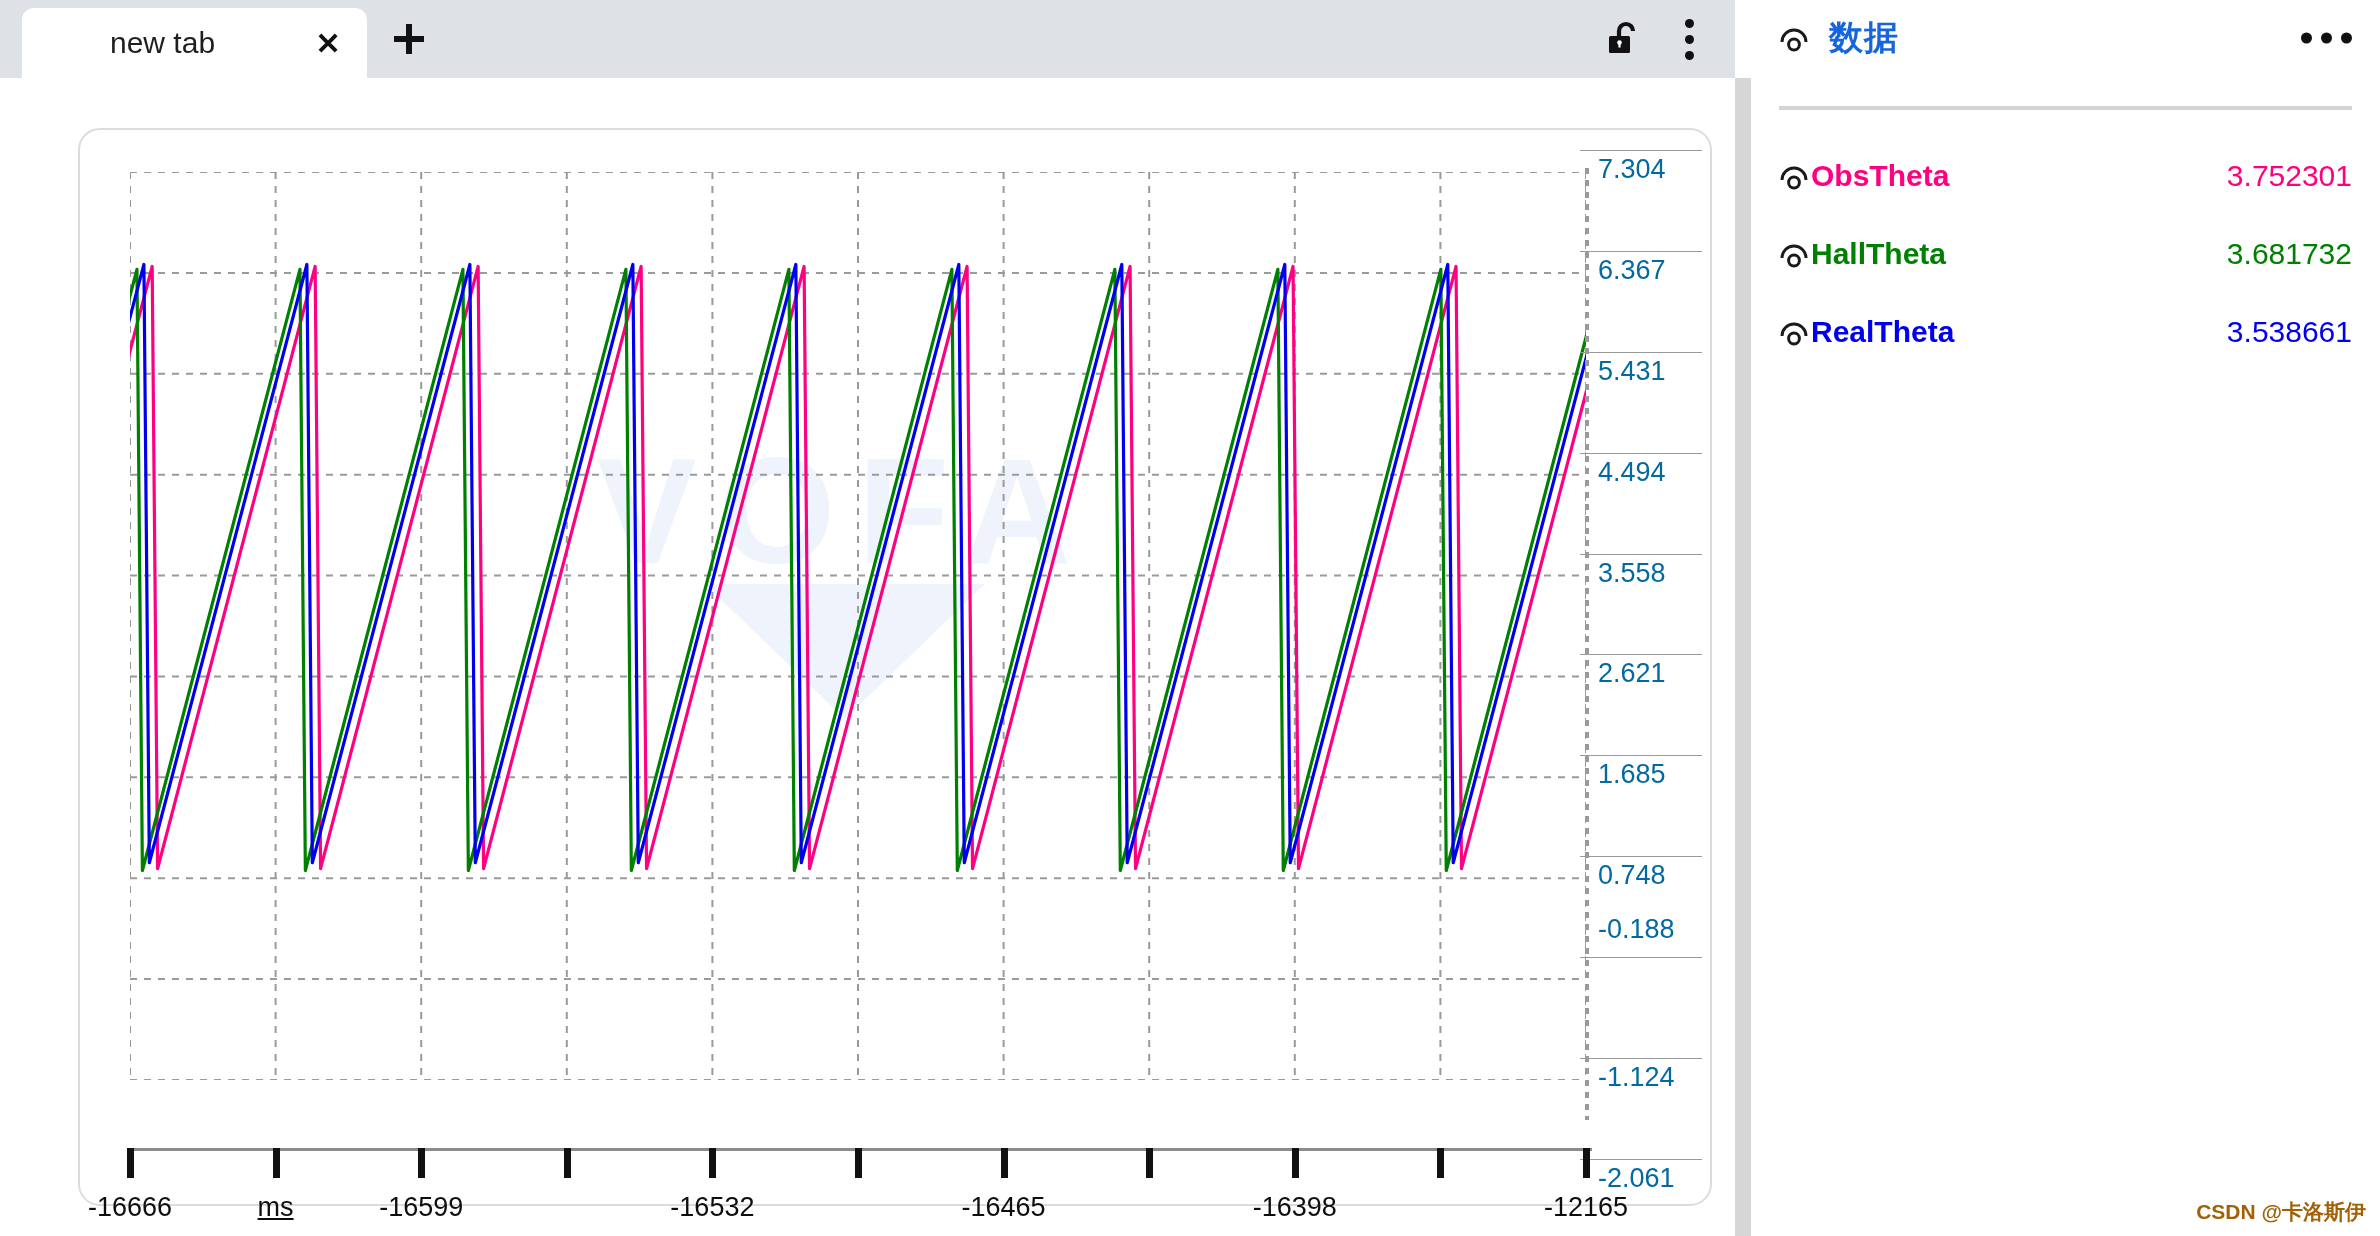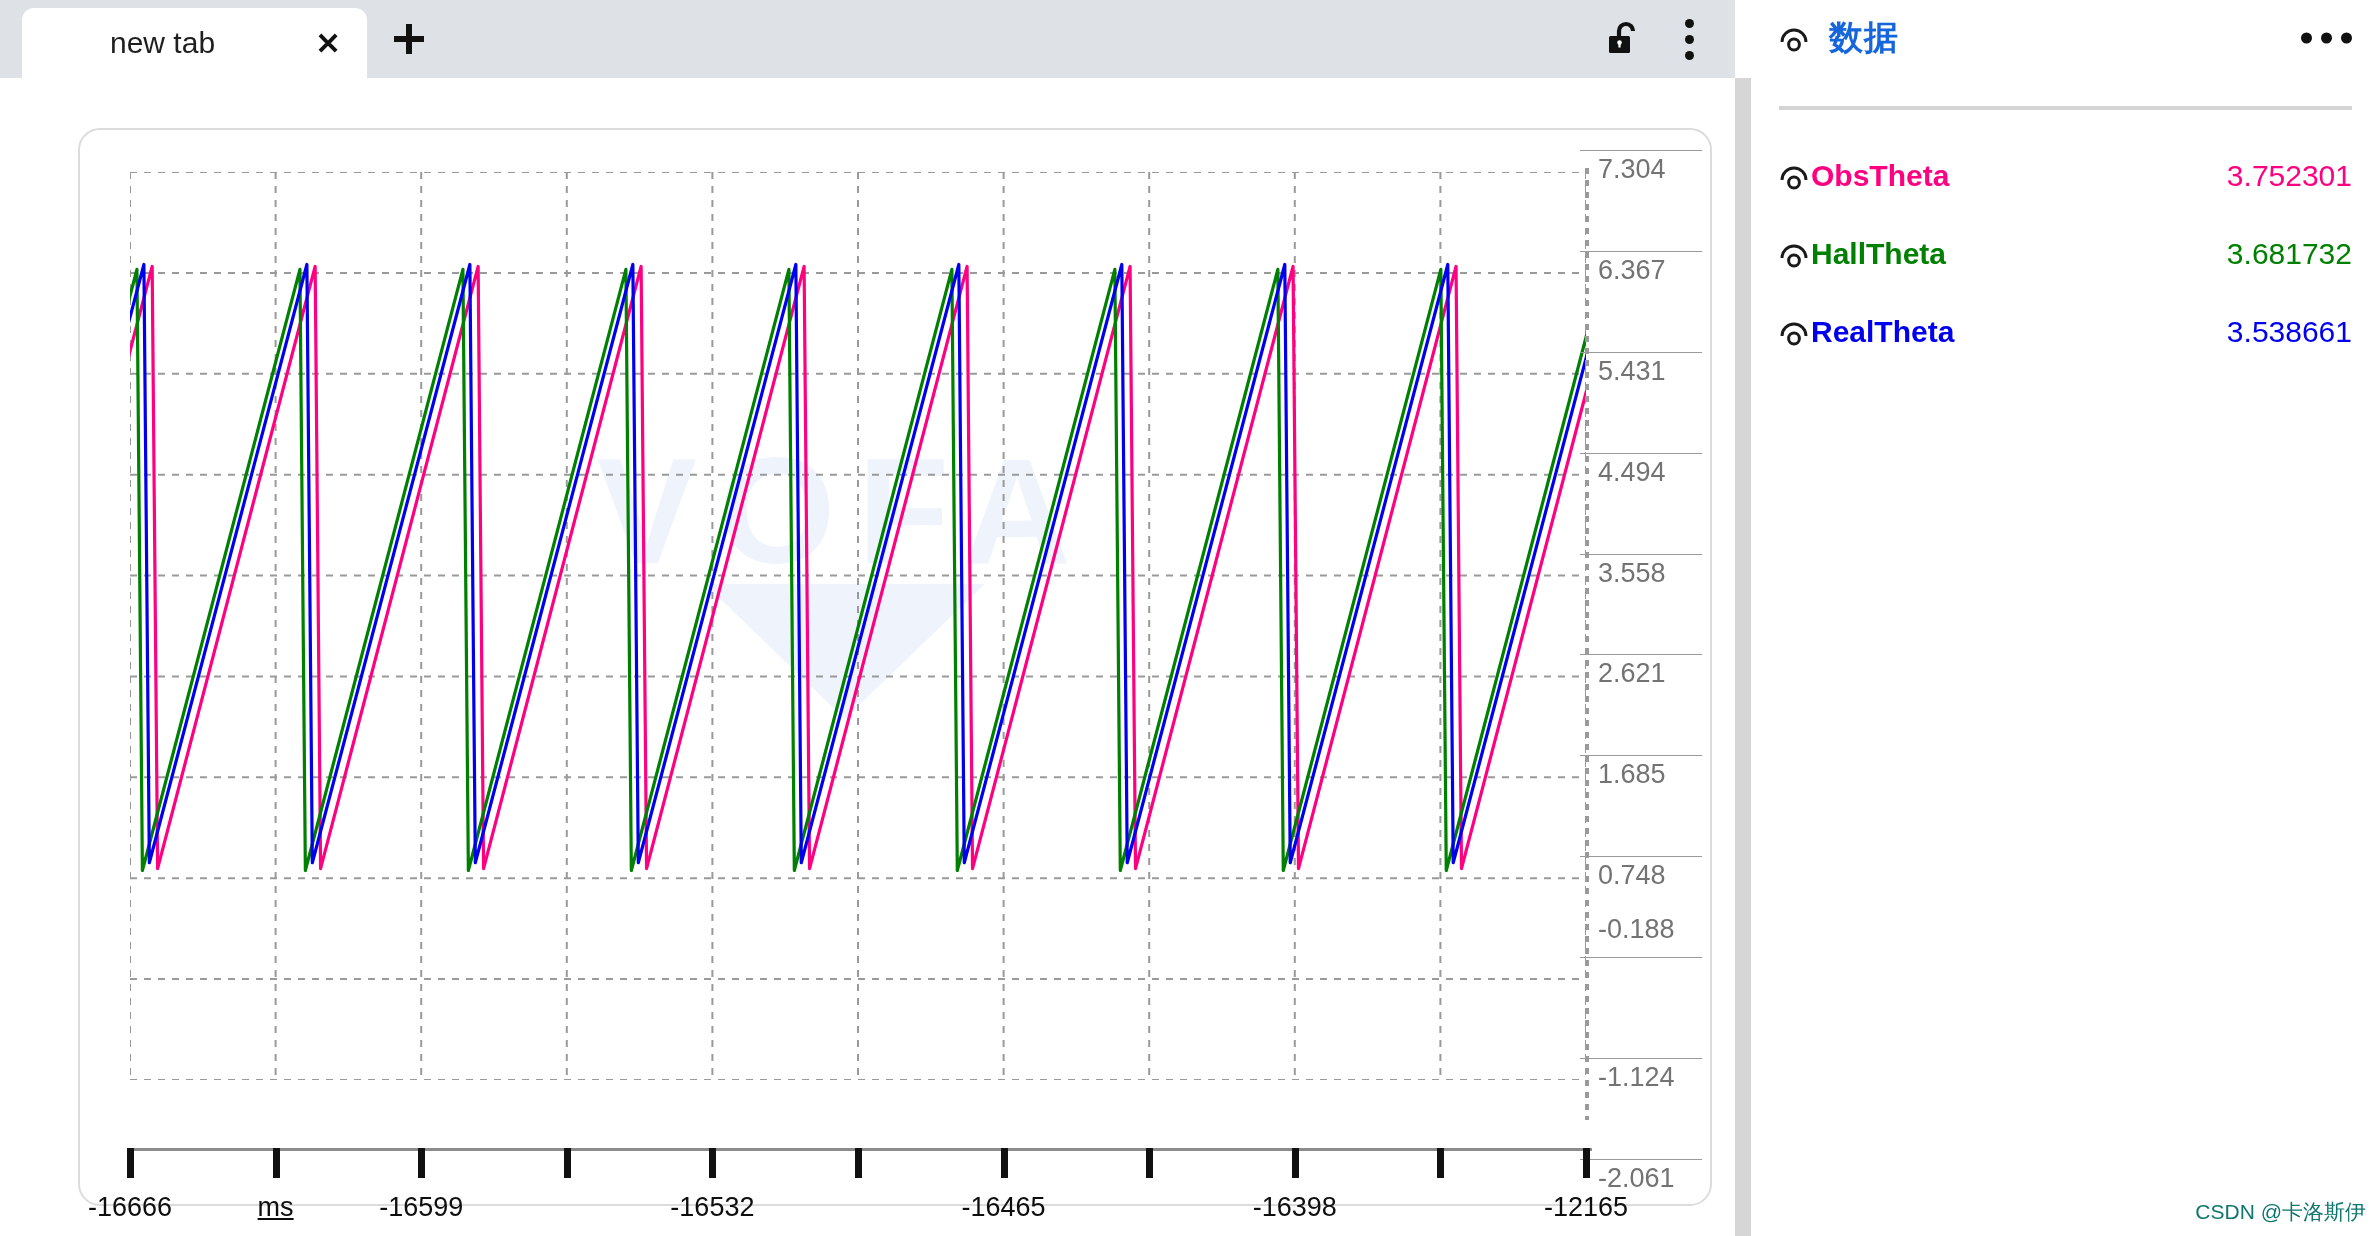--- a/index.html
+++ b/index.html
@@ -104,21 +104,21 @@
     display:block; margin: -12px auto 0 auto;
   }
 
   
   #yaxis {
     position: absolute; left: 1510px; top: 28px;
     width: 124px; height: 990px;
   }
   #yaxis .ytick {
     position: absolute; left: 8px;
-    font-size: 27px; color: #737373;
+    font-size: 27px; color: #0369a1;
     white-space: nowrap;
   }
   #yaxis .yline {
     position: absolute; left: -10px; width: 122px;
     height: 1px; background: #9a9a9a;
   }
   #yaxis-vline {
     position: absolute; left: 1505px; top: 38px;
     width: 4px; height: 952px;
     background: repeating-linear-gradient(to bottom,#9a9a9a 0 6px,transparent 6px 12px);
@@ -189,22 +189,23 @@
     white-space: nowrap;
   }
   .series-value {
     position: absolute; right: 28px;
     font-size: 30px; white-space: nowrap;
   }
 
   
   #csdn {
     position: absolute; right: 14px; bottom: 10px;
-    font-size: 21px; color: #0f766e;
+    font-size: 21px; color: #a16207;
     white-space: nowrap;
+    font-weight: bold;
   }
 </style>
 </head>
 <body>
 
 <div id="app">
 
   <div id="left-region">
 
     <div id="tabstrip">

